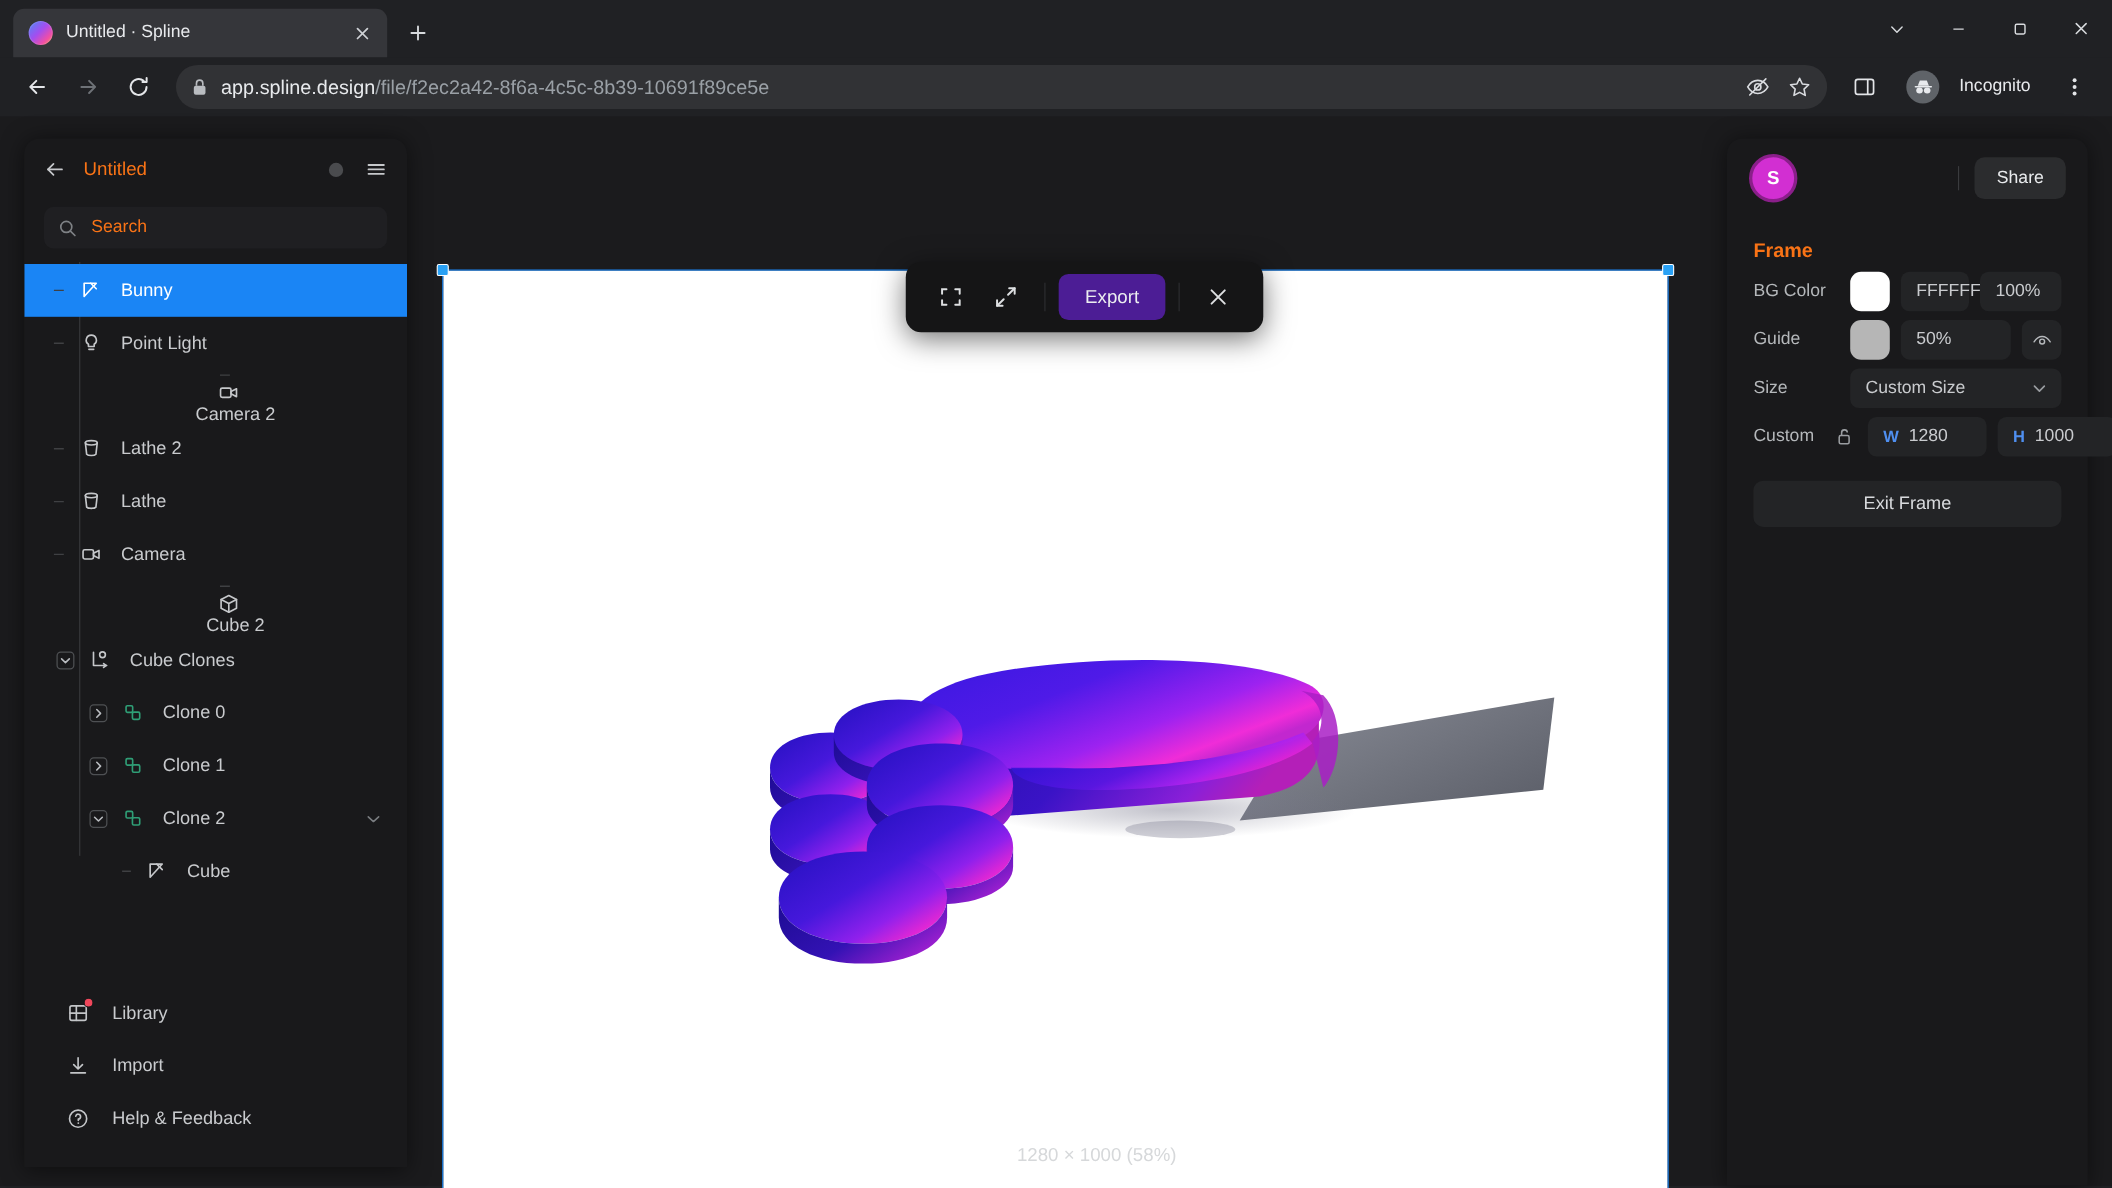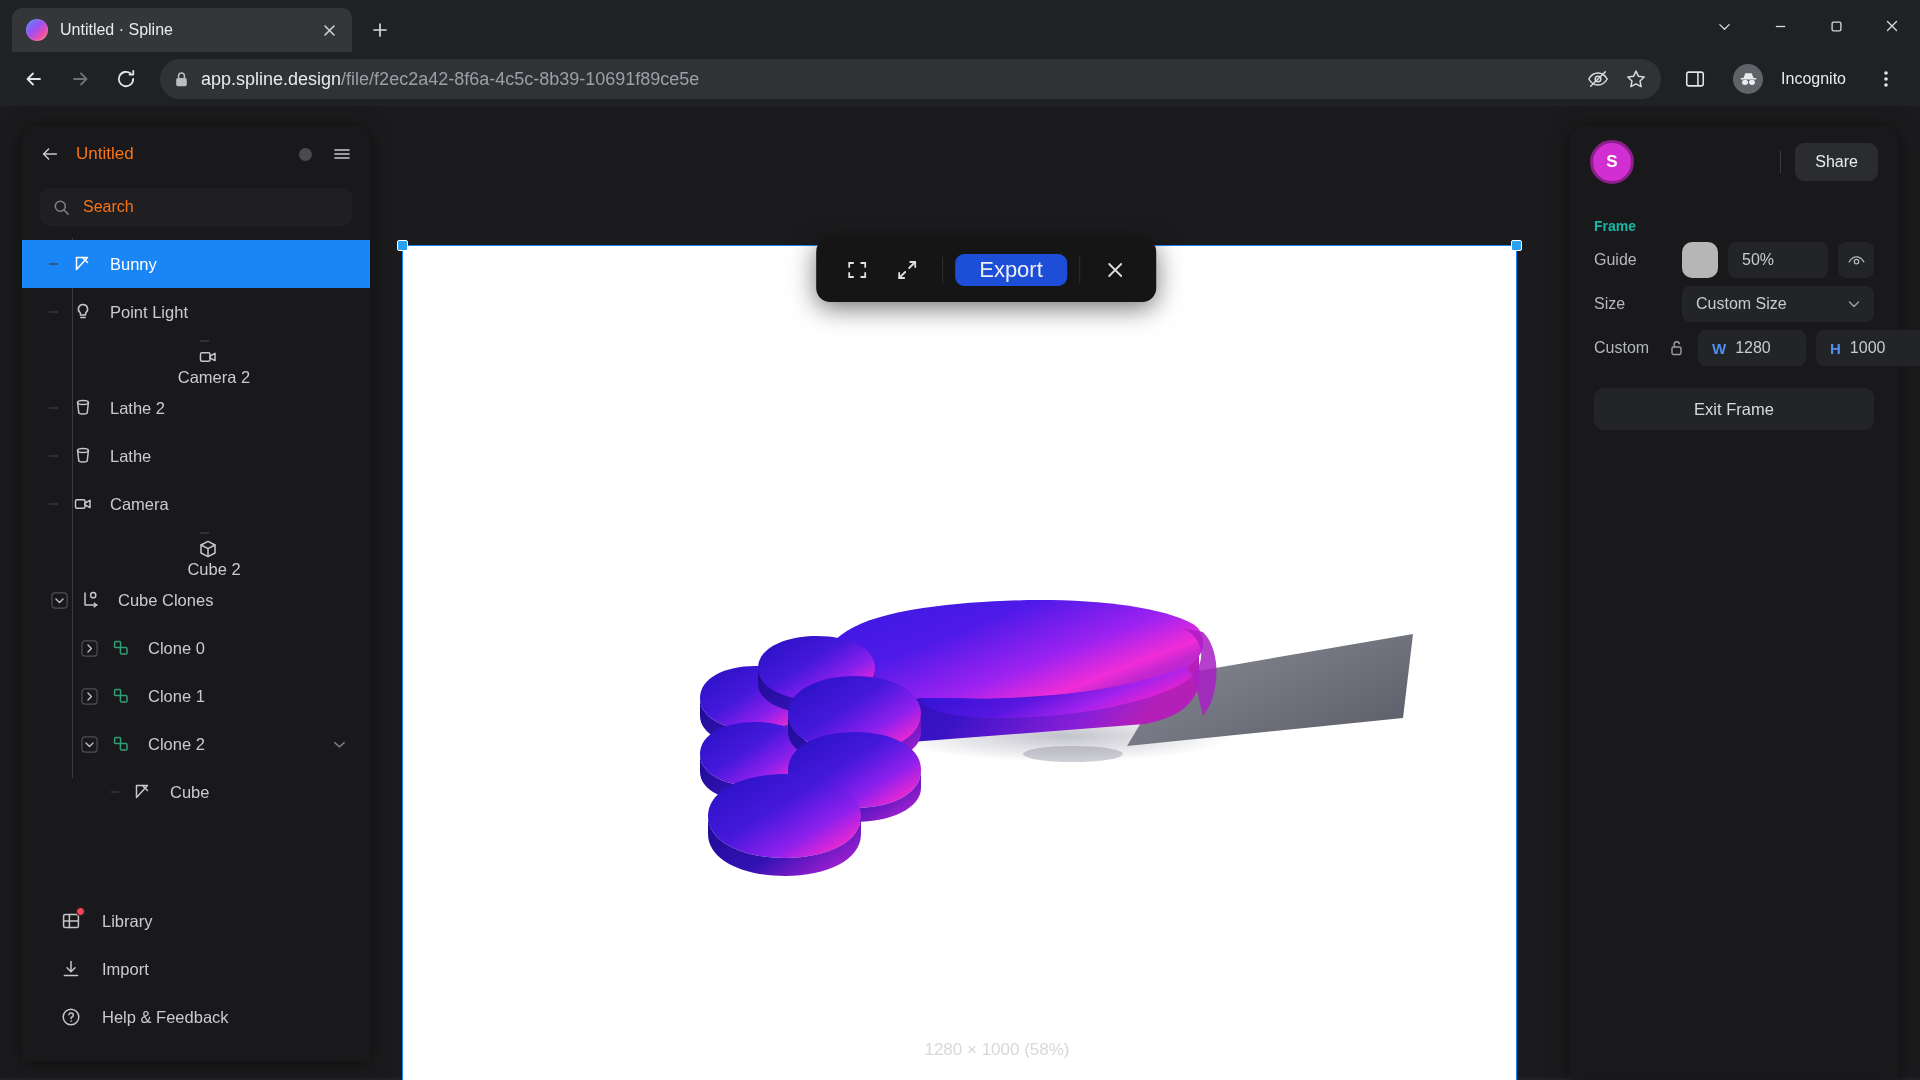--- a/index.html
+++ b/index.html
@@ -196,22 +196,22 @@
     box-shadow: 0 6px 26px rgba(0,0,0,.55);
     z-index: 6;
   }
   .ft-btn {
     width: 46px; height: 46px; border-radius: 9px;
     display: flex; align-items: center; justify-content: center;
     color: #dddfe1;
   }
   .ft-sep { width: 1px; height: 26px; background: #2e2f31; margin: 0 8px; }
   .ft-export {
-    height: 32px; padding: 0 24px; border-radius: 9px;
-    background: #1d4ed8; color: #eceef0; font-size: 22px;
+    height: 42px; padding: 0 24px; border-radius: 9px;
+    background: #4c1d95; color: #eceef0; font-size: 17px;
     display: flex; align-items: center; justify-content: center;
   }
 
   
   .status {
     position: absolute; left: 50%; transform: translateX(-50%);
     bottom: 12px; display: flex; align-items: center;
     color: #d6d8da; font-size: 17px; gap: 2px;
     z-index: 6;
   }
@@ -238,21 +238,21 @@
     color: #fff; font-size: 17px; font-weight: bold;
   }
   .rp-div { width: 1px; height: 22px; background: #3a3b3e; margin-left: auto; margin-right: 14px;}
   .share-btn {
     height: 38px; padding: 0 20px; border-radius: 9px;
     background: #2b2c2e; color: #e9ebed; font-size: 16px;
     display: flex; align-items: center;
   }
 
   .rp-section-title {
-    color: #14b8a6; font-size: 14px; font-weight: bold;
+    color: #f97316; font-size: 18px; font-weight: bold;
     padding: 20px 24px 4px;
   }
   .prow {
     display: flex; align-items: center;
     padding: 7px 24px; gap: 10px; height: 44px;
   }
   .plabel { color: #b5b8bb; font-size: 16px; width: 78px; flex: none; }
   .swatch {
     width: 36px; height: 36px; border-radius: 10px; flex: none;
   }
@@ -777,20 +777,26 @@
 
   <div class="right-panel">
     <div class="rp-header">
       <span class="avatar">S</span>
       <span class="rp-div"></span>
       <span class="share-btn">Share</span>
     </div>
 
     <div class="rp-section-title">Frame</div>
 
+    <div class="prow">
+      <span class="plabel">BG Color</span>
+      <span class="swatch white"></span>
+      <span class="field flex">FFFFFF</span>
+      <span class="field w74">100%</span>
+    </div>
 
     <div class="prow">
       <span class="plabel">Guide</span>
       <span class="swatch grey"></span>
       <span class="field flex">50%</span>
       <span class="icon-btn">
         <svg width="19" height="19" viewBox="0 0 22 22" fill="none" stroke="currentColor" stroke-width="1.5" stroke-linecap="round">
           <path d="M2.5 12.5 C5 8.5 8 6.8 11 6.8 C14 6.8 17 8.5 19.5 12.5"></path>
           <circle cx="11" cy="12.2" r="2.6"></circle>
         </svg>

